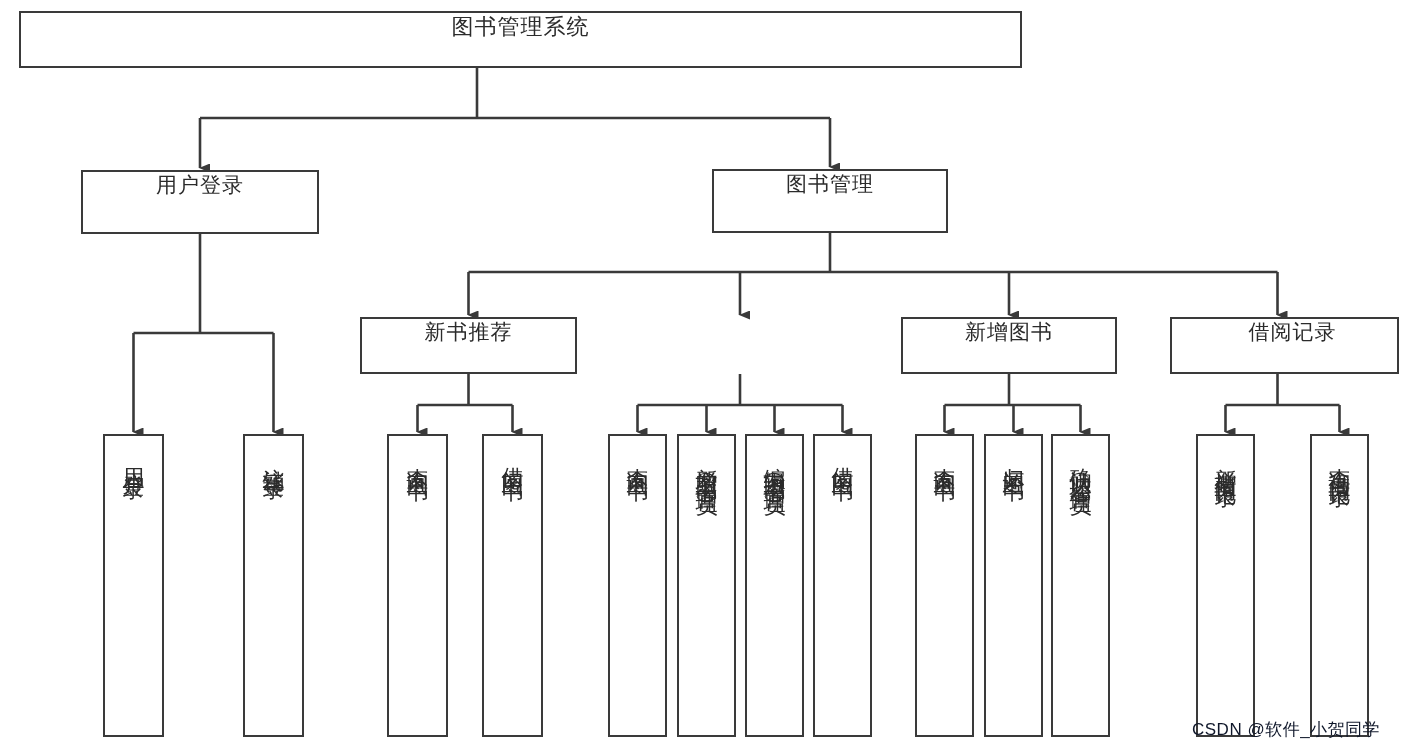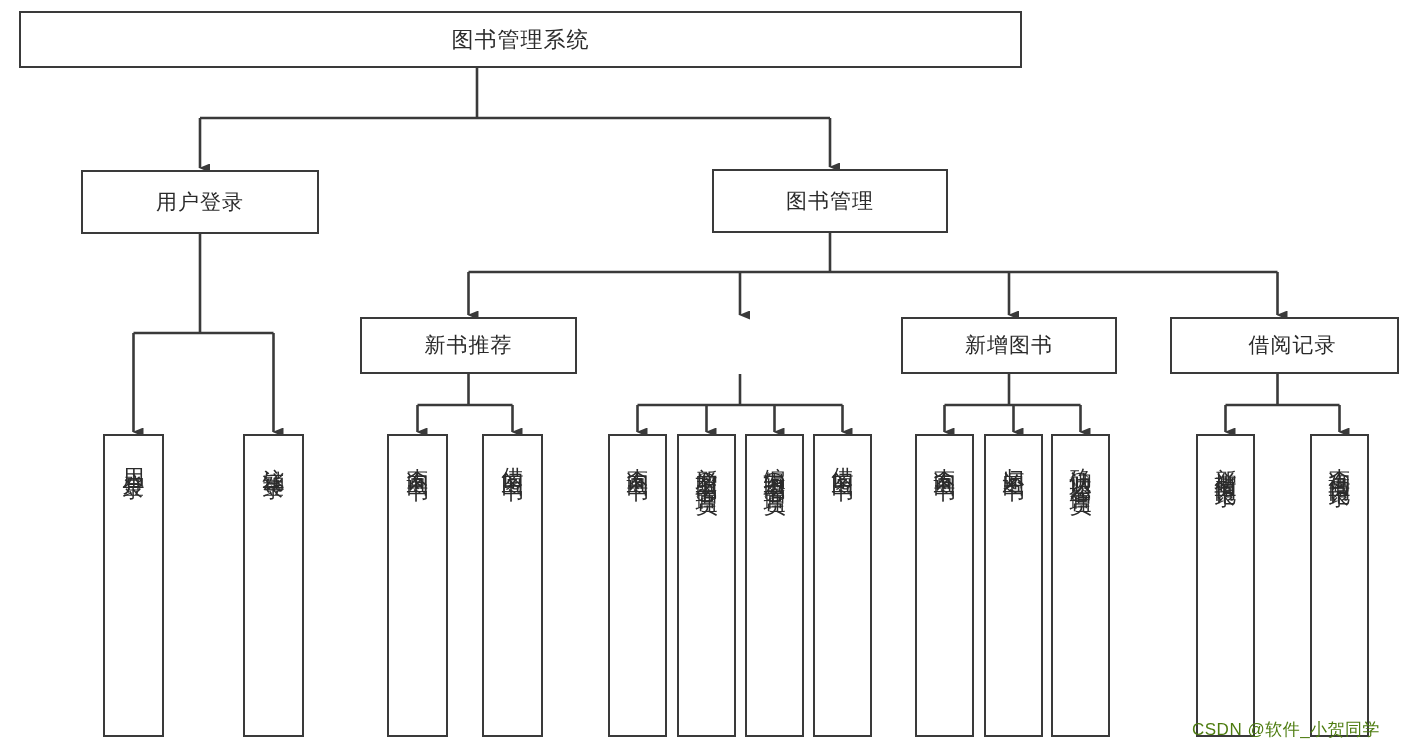--- a/index.html
+++ b/index.html
@@ -5,21 +5,20 @@
   html,body{margin:0;padding:0;background:#ffffff;}
   body{font-family:"Liberation Sans","DejaVu Sans",sans-serif;}
   #canvas{position:relative;width:1405px;height:747px;background:#ffffff;overflow:hidden;}
   svg#wires{position:absolute;left:0;top:0;width:1405px;height:747px;pointer-events:none;}
   .node{
     position:absolute;
     box-sizing:border-box;
     background:#ffffff;
     border:2px solid #3a3a3a;
     display:flex;
-    align-items:center;
     justify-content:center;
     color:#2b2b2b;
   }
   .node .lbl{
     font-size:21px;
     line-height:1.25;
     letter-spacing:1px;
     white-space:nowrap;
   }
   .node.vert{
@@ -31,21 +30,21 @@
     writing-mode:vertical-rl;
     text-orientation:upright;
     font-size:22px;
     letter-spacing:4px;
     line-height:1;
     white-space:nowrap;
   }
   .node.root .lbl{font-size:22px;}
   .watermark{
     position:absolute;
-    color:#4d7c0f;
+    color:#0f172a;
     font-size:17px;
     letter-spacing:0.5px;
     white-space:nowrap;
     user-select:none;
   }
 </style>
 </head>
 <body>
 
 <div id="canvas">

